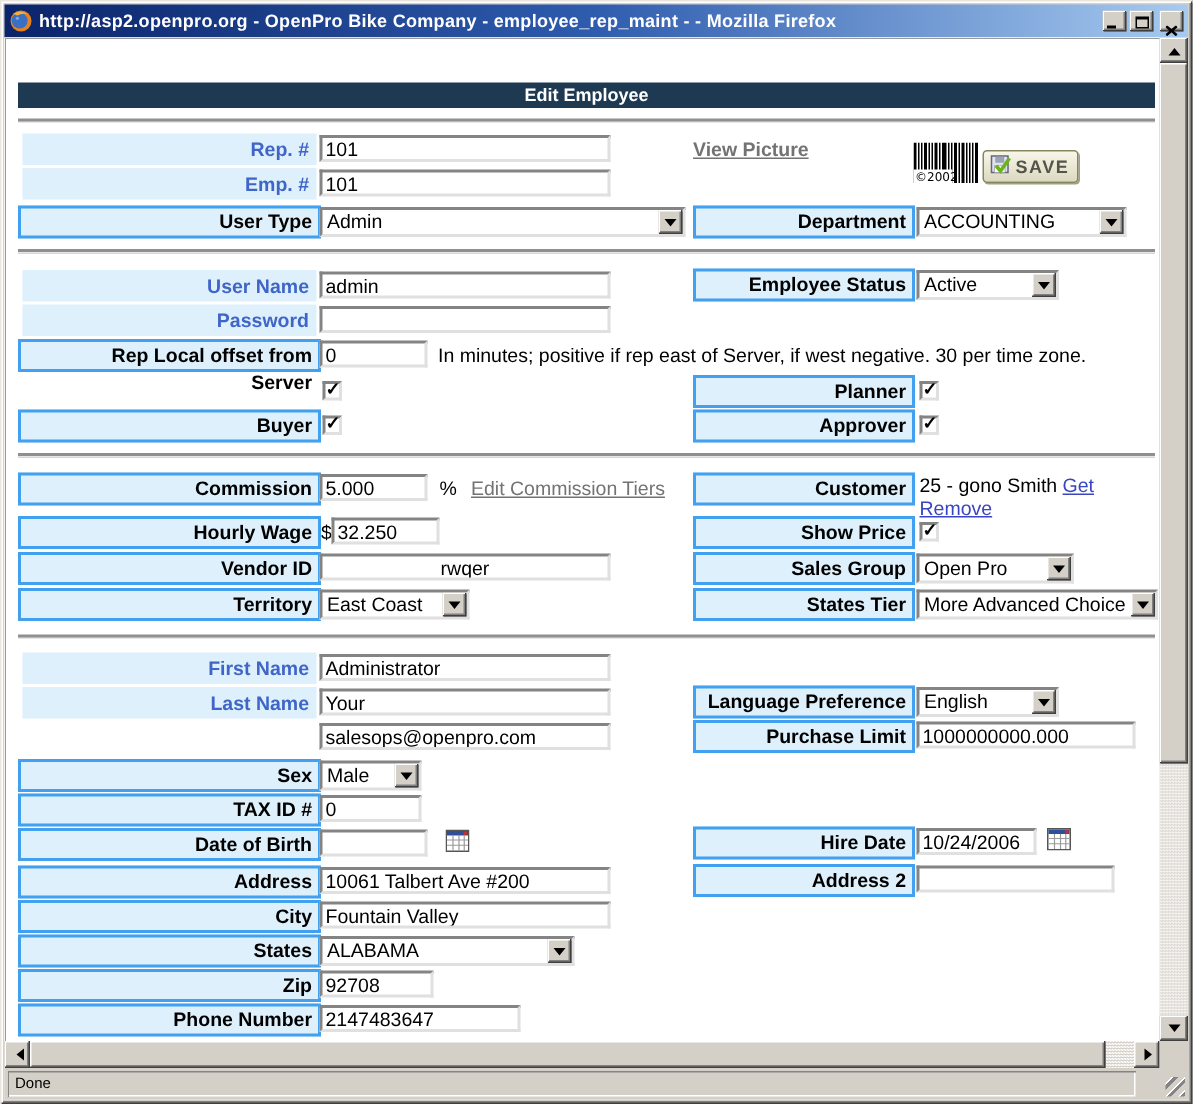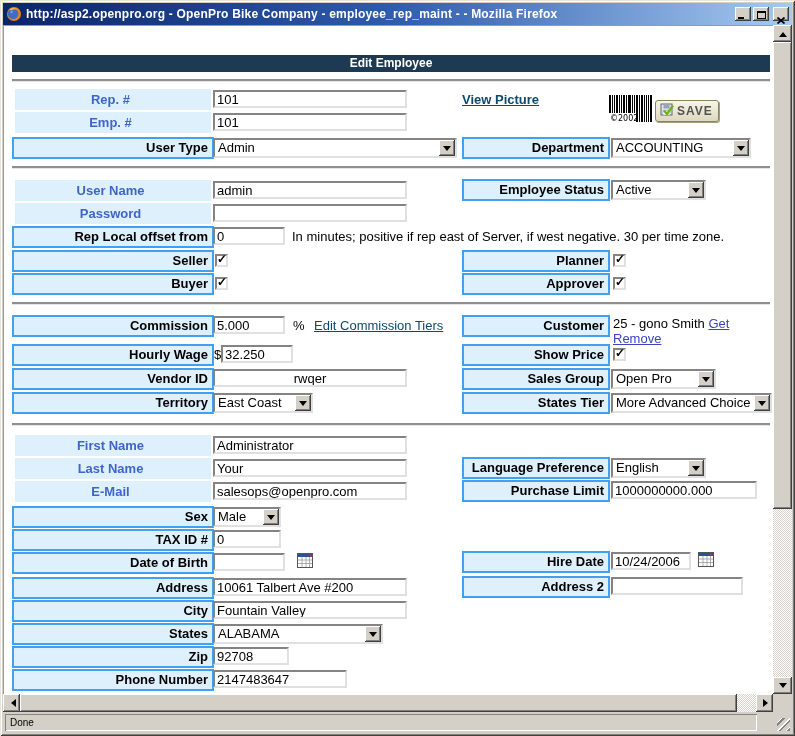--- a/index.html
+++ b/index.html
@@ -32,21 +32,21 @@
     overflow:hidden; box-shadow: inset 1px 1px 0 #9a9a9a; }
 
   .navy { position:absolute; left:9px; top:30px; width:758px; height:17px;
     background:#1e3a52; color:#fff; font-weight:bold; font-size:12px;
     text-align:center; line-height:17px; }
   .hr { position:absolute; left:9px; width:758px; height:3px; background:#8f8f8f;
     border-bottom:1px solid #e6e6e6; }
 
   .lp { position:absolute; left:12px; width:196px; height:21px; line-height:21px;
     background:#ddf0fb; color:#4065c8; font-weight:bold; font-size:13px;
-    text-align:center; padding-right:5px; }
+    text-align:right; padding-right:5px; }
   .lbx { position:absolute; height:22px; background:#ddf0fb; border:2px solid #41a0f0;
     color:#000; font-weight:bold; font-size:13px; text-align:right;
     line-height:18px; padding-right:4px; }
   .ll { left:9px; width:202px;padding-left:28px; }
   .lr { left:459px; width:148px; }
 
   .inp { position:absolute; height:18px; border:2px solid;
     border-color:#848484 #e0e0e0 #e0e0e0 #848484; background:#fff;
     font-family:"Liberation Sans", sans-serif; font-size:13px; color:#000;
     padding:0 2px; outline:none; }
@@ -57,21 +57,21 @@
   .ddb { position:absolute; top:0; right:0; width:16px; height:16px; background:#d4d0c8;
     box-shadow: inset -1px -1px 0 #404040, inset 1px 1px 0 #ffffff, inset -2px -2px 0 #808080; }
   .ddb::after { content:""; position:absolute; left:4px; top:6px; width:0; height:0;
     border:4px solid transparent; border-top:5px solid #000; }
 
   .cb { position:absolute; width:13px; height:13px; background:#fff; border:2px solid;
     border-color:#848484 #e0e0e0 #e0e0e0 #848484; cursor:pointer; }
   .chk { position:absolute; left:0px; top:-4px; font-size:12px; font-weight:bold; color:#000; }
 
   .txt { position:absolute; font-size:13px; color:#000; }
-  .lnk { position:absolute; font-size:13px; color:#0c4a6e; text-decoration:underline; cursor:pointer;text-align:right; }
+  .lnk { position:absolute; font-size:13px; color:#737373; text-decoration:underline; cursor:pointer;text-align:right; }
   .lnk-inline { position:static; font-size:13px; color:#3a45c0; text-decoration:underline; cursor:pointer; }
   .bold { font-weight:bold; }
 
   .save { position:absolute; width:64px; height:22px; border:1px solid #86865e; border-radius:3px;
     background:linear-gradient(#f8f6ea,#dcd8c0); box-shadow:1px 1px 0 #a0a086;
     display:flex; align-items:center; gap:3px; padding:0 4px; cursor:pointer;
     font-family:"Liberation Sans", sans-serif; font-weight:bold; font-size:12px;
     color:#54544a; letter-spacing:1px; }
   .cal { position:absolute; width:17px; height:16px; border:none; background:transparent;
     padding:0; cursor:pointer; }
@@ -212,21 +212,20 @@
         <span class="ddb"></span>
       </div>
 
       <div class="lp" style="top:178px">Password</div>
       <input class="inp" style="left: 210px; top: 179px; width: 194px;" type="password" value="">
 
       <div class="lbx ll" style="top:201px">Rep Local offset from Server</div>
       <input class="inp" style="left: 210px; top: 202px; width: 72px;" value="0">
       <div class="txt" style="left:289px;top:204px">In minutes; positive if rep east of Server, if west negative. 30 per time zone.</div>
 
-      <div class="lbx ll" style="top:225px">Seller</div>
       <div class="cb" style="left:212px;top:229px">
           <span class="chk">✓</span>
         </div>
       <div class="lbx lr" style="top:225px">Planner</div>
       <div class="cb" style="left:610px;top:229px">
           <span class="chk">✓</span>
         </div>
 
       <div class="lbx ll" style="top:248px">Buyer</div>
       <div class="cb" style="left:212px;top:252px">
@@ -283,21 +282,20 @@
       <input class="inp" style="left: 210px; top: 411px; width: 194px;" value="Administrator">
 
       <div class="lp" style="top:433px">Last Name</div>
       <input class="inp" style="left: 210px; top: 434px; width: 194px;" value="Your">
       <div class="lbx lr" style="top:432px">Language Preference</div>
       <div class="sel" style="left:608px;top:433px;width:95px">
         <span class="sel-text">English</span>
         <span class="ddb"></span>
       </div>
 
-      <div class="lp" style="top:456px">E-Mail</div>
       <input class="inp" style="left: 210px; top: 457px; width: 194px;" value="salesops@openpro.com">
       <div class="lbx lr" style="top:455px">Purchase Limit</div>
       <input class="inp" style="left: 608px; top: 456px; width: 146px;" value="1000000000.000">
 
       <div class="lbx ll" style="top:481px">Sex</div>
       <div class="sel" style="left:210px;top:482px;width:68px">
         <span class="sel-text">Male</span>
         <span class="ddb"></span>
       </div>
 

